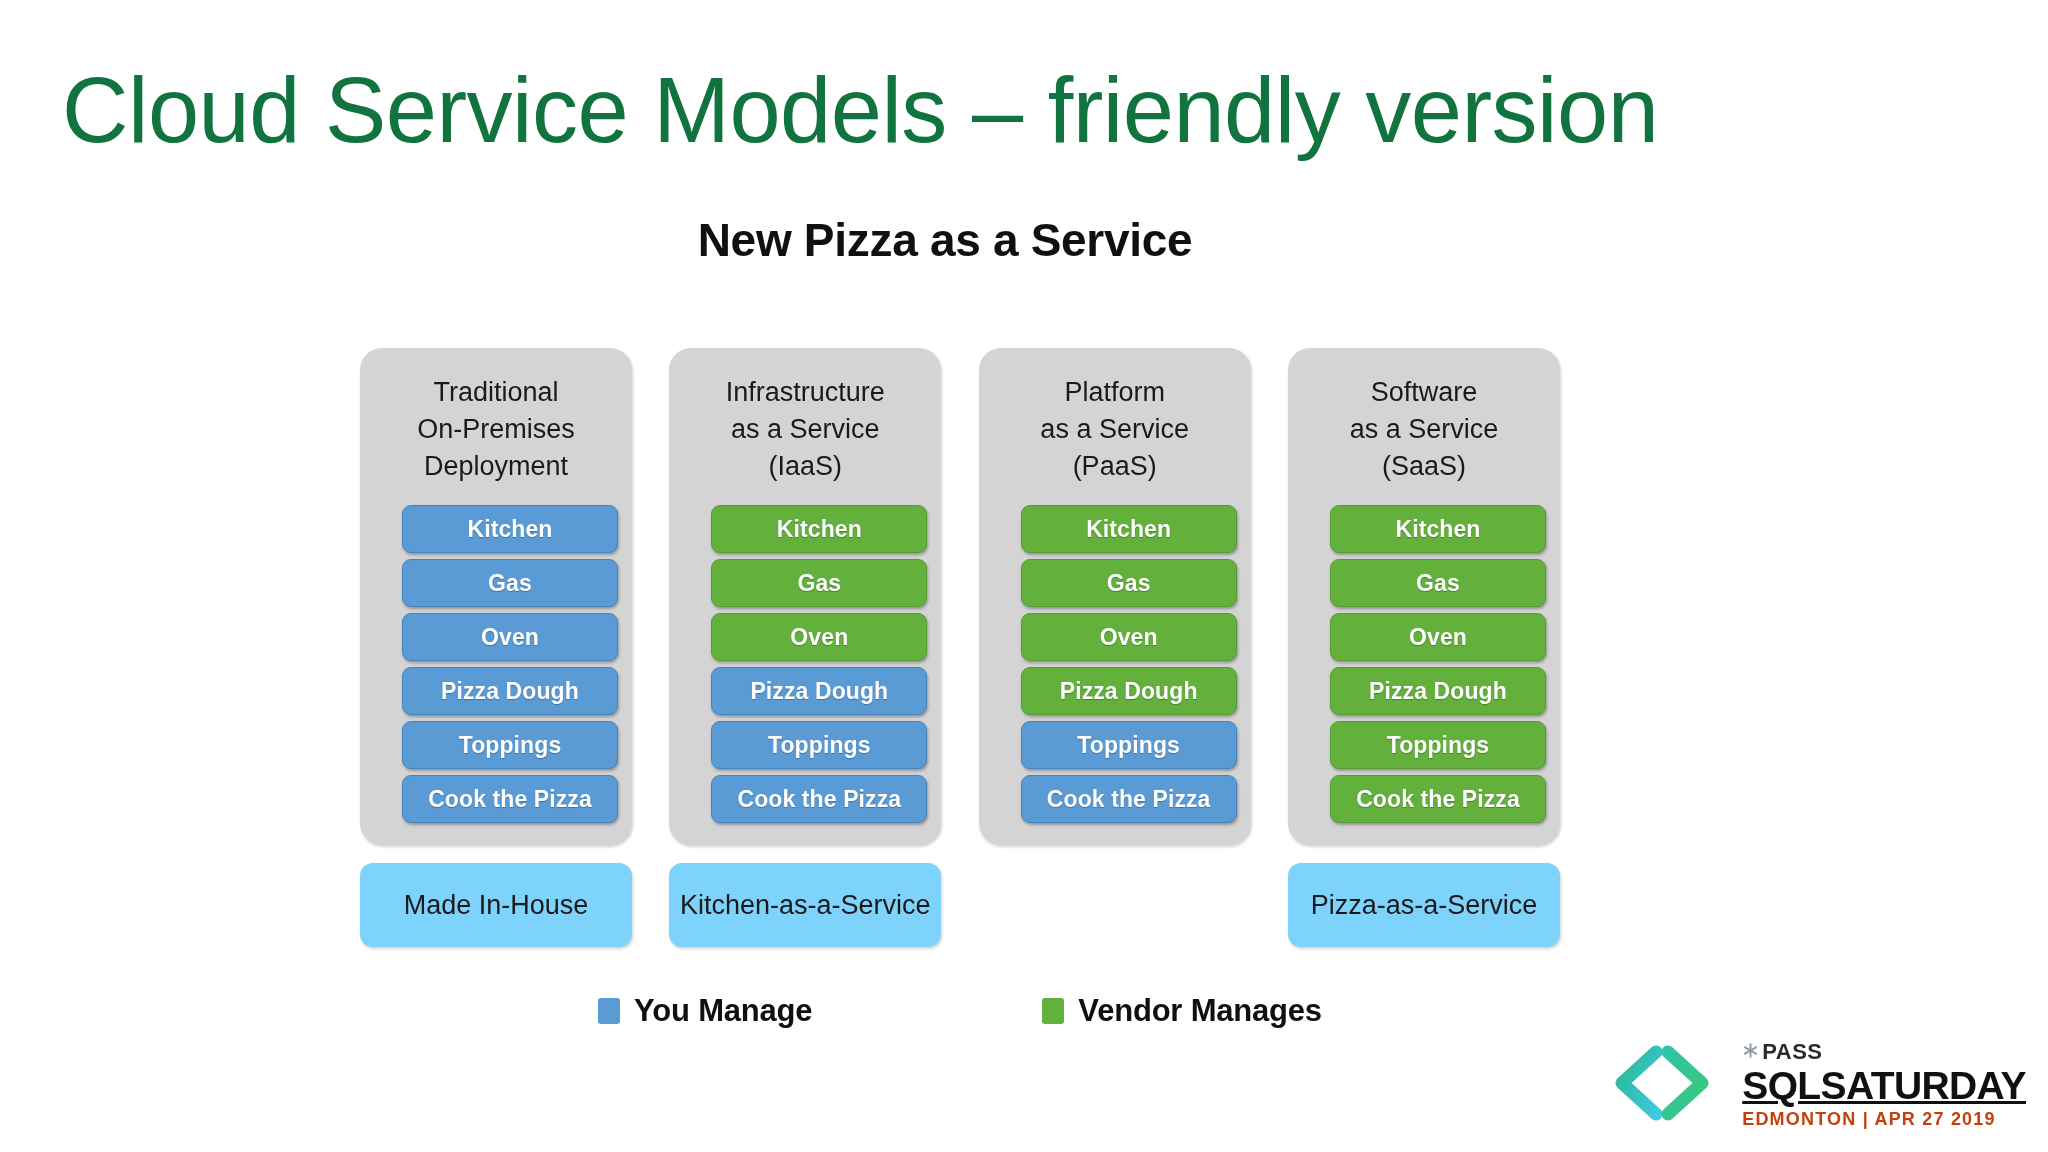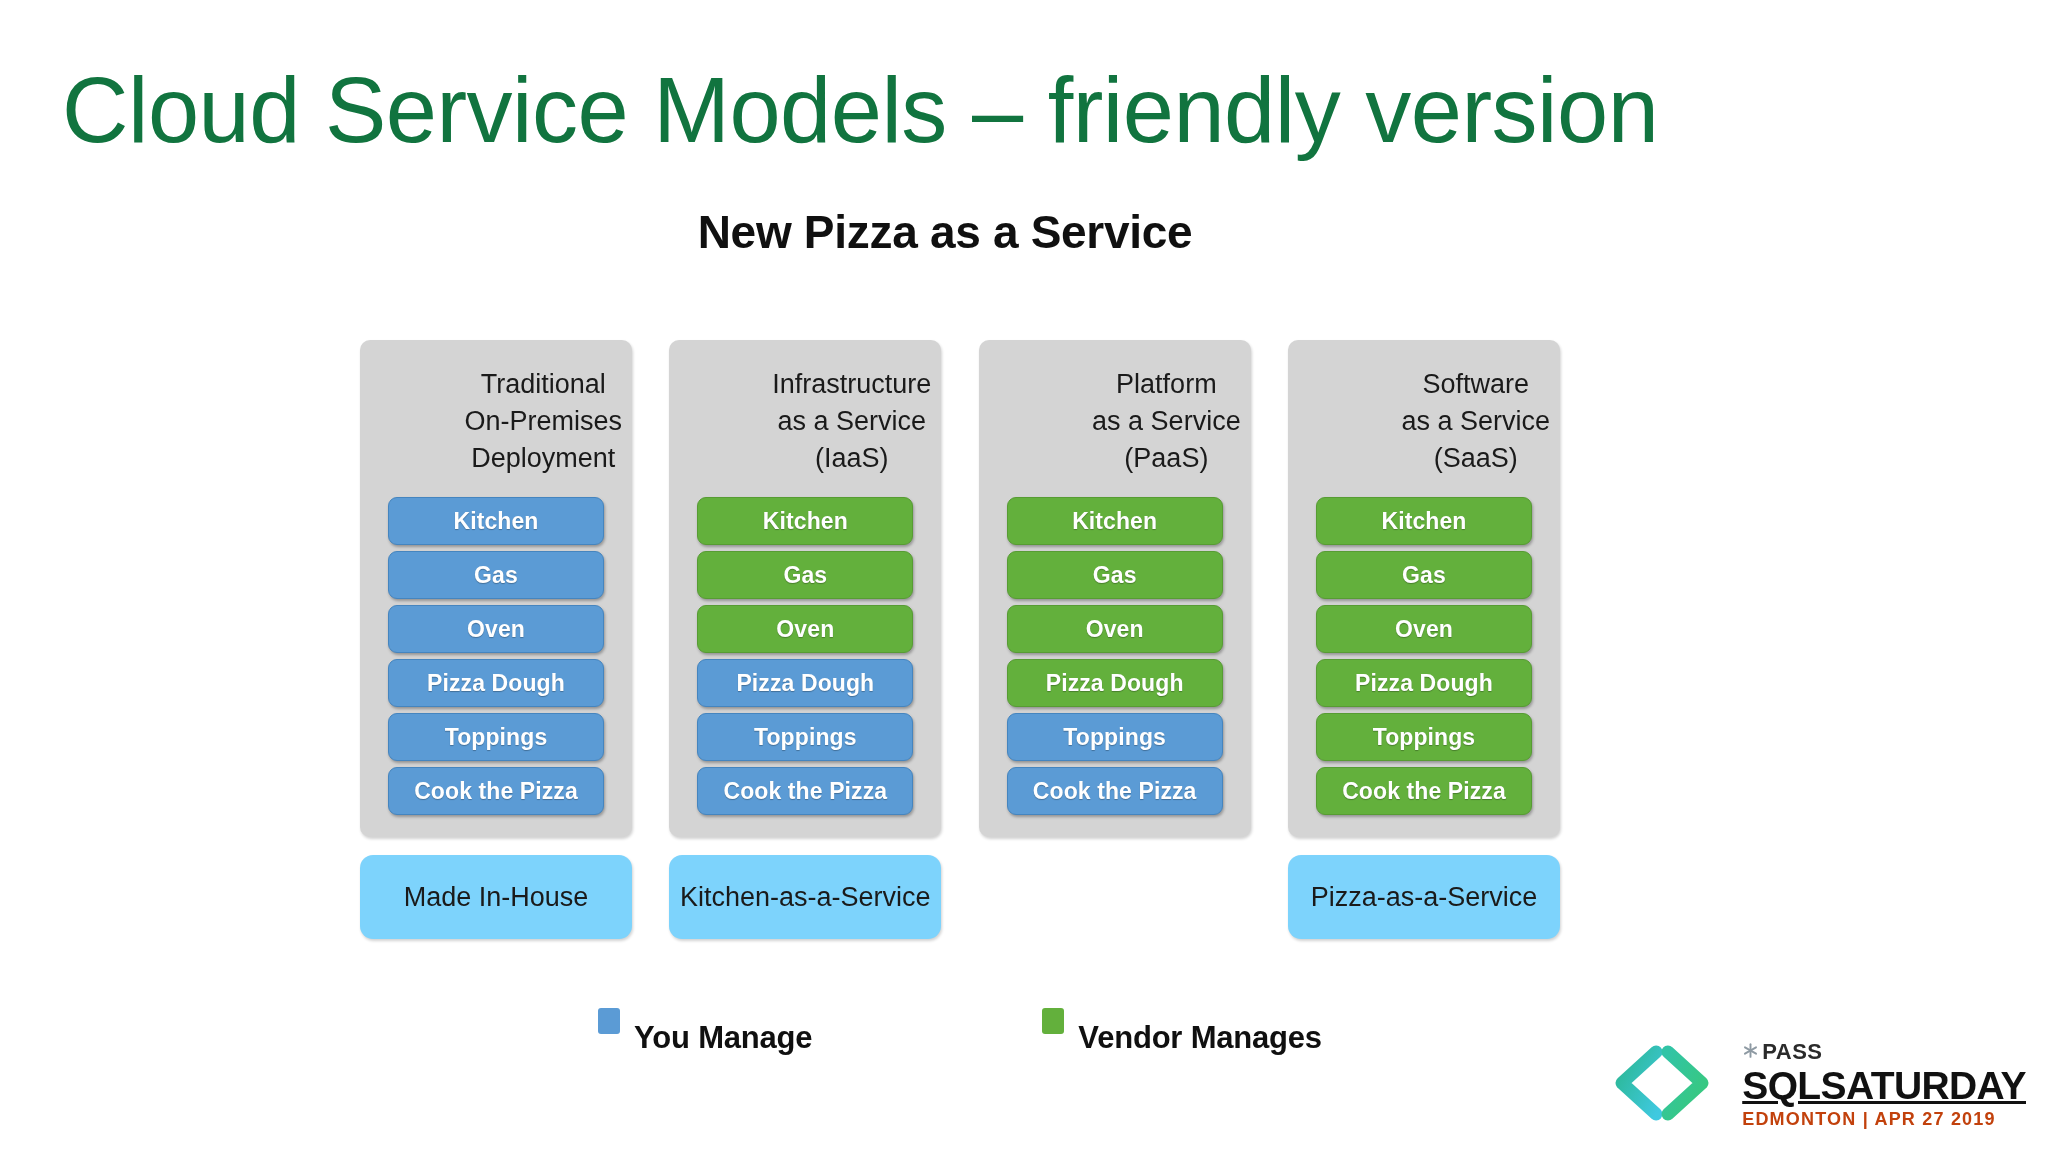--- a/index.html
+++ b/index.html
@@ -26,21 +26,21 @@
     font-weight: 400;
     letter-spacing: -0.5px;
     color: #11743F;
     white-space: nowrap;
   }
 
   
   #diagram {
     position: absolute;
     left: 0;
-    top: 205px;
+    top: 213px;
     width: 2048px;
   }
 
   #diagram-title {
     text-align: center;
     font-size: 46px;
     font-weight: 700;
     color: #101010;
     letter-spacing: -0.3px;
     margin: 0;
@@ -61,27 +61,27 @@
   .column {
     width: 272px;
     display: flex;
     flex-direction: column;
     align-items: center;
   }
 
   .panel {
     width: 272px;
     background: #D4D4D4;
-    border-radius: 10px;
+    border-radius: 22px;
     padding: 26px 0 22px 0;
     box-sizing: border-box;
     box-shadow: 1px 2px 3px rgba(0,0,0,0.18);
     display: flex;
     flex-direction: column;
-    align-items: flex-end;
+    align-items: center;
   }
 
   .panel-header {
     font-size: 27px;
     line-height: 37px;
     color: #1a1a1a;
     text-align: center;
     font-weight: 400;
     margin-bottom: 20px;
     padding: 0 10px;
@@ -167,21 +167,20 @@
   }
 
   .legend-swatch.you { background: #5B9BD5; }
   .legend-swatch.vendor { background: #63B03C; }
 
   .legend-label {
     font-size: 31px;
     font-weight: 700;
     color: #101010;
     letter-spacing: -0.2px;
-    margin-top: 35px;
   }
 
   
   #logo {
     position: absolute;
     right: 22px;
     bottom: 24px;
     display: flex;
     align-items: center;
     gap: 24px;

